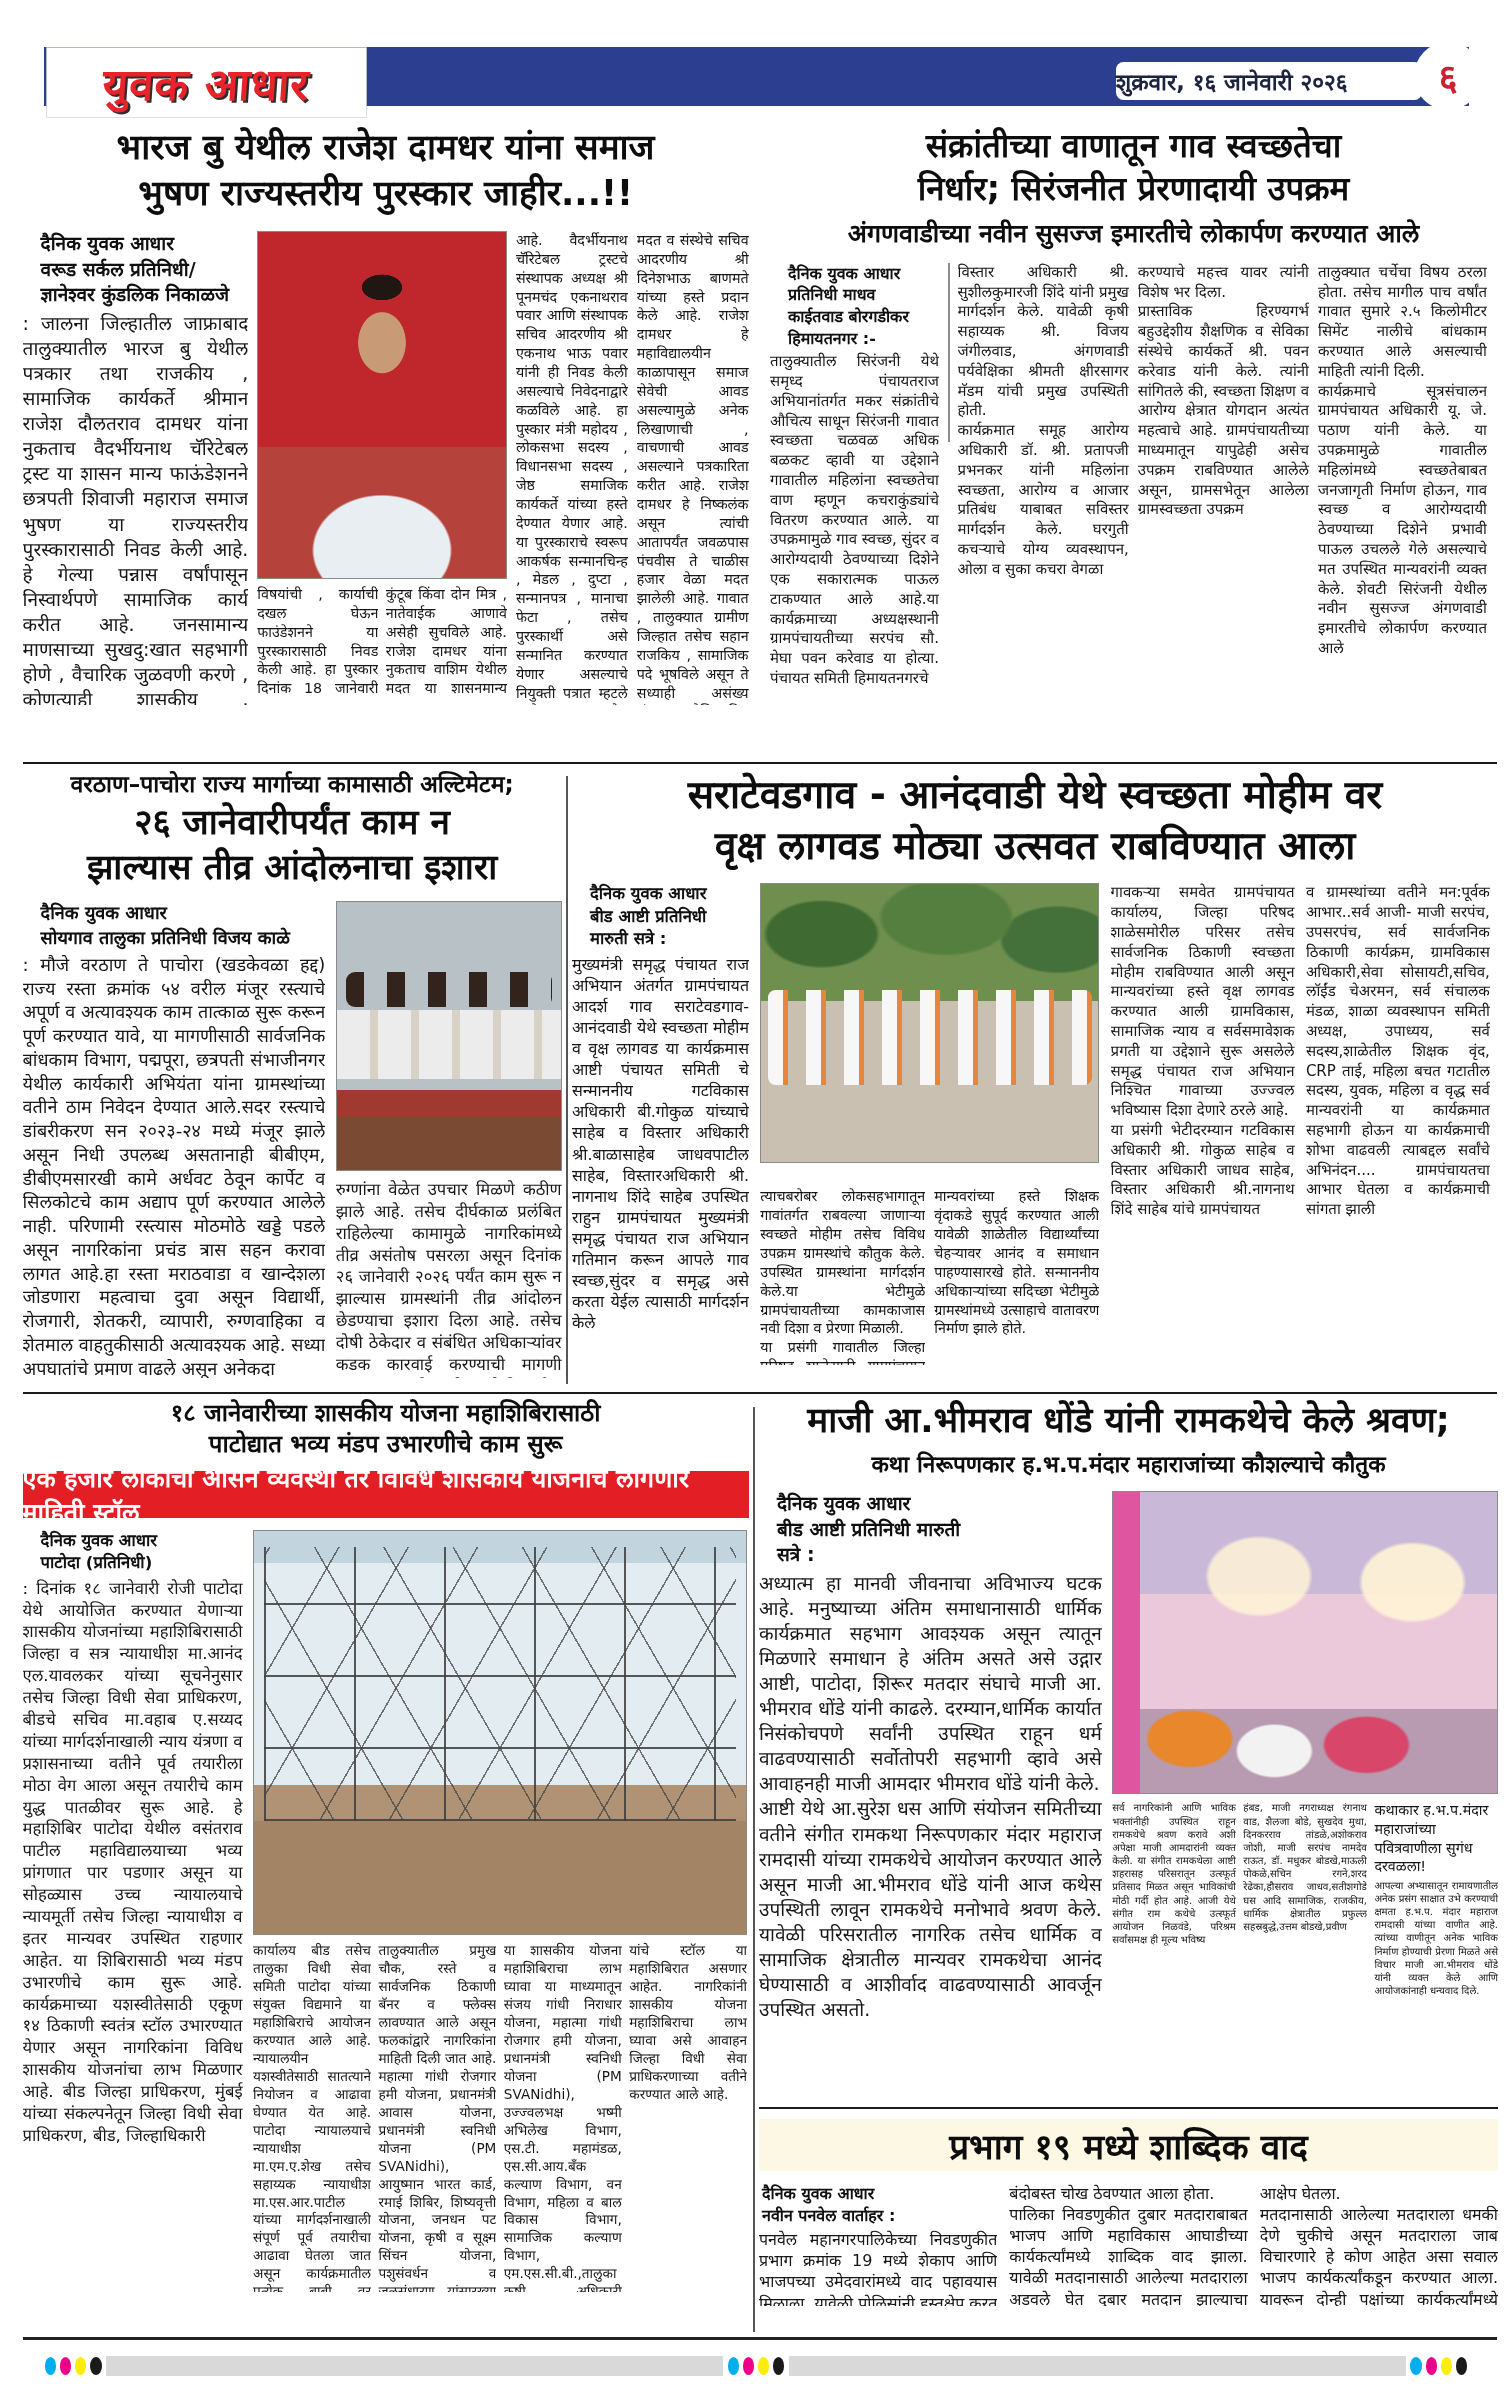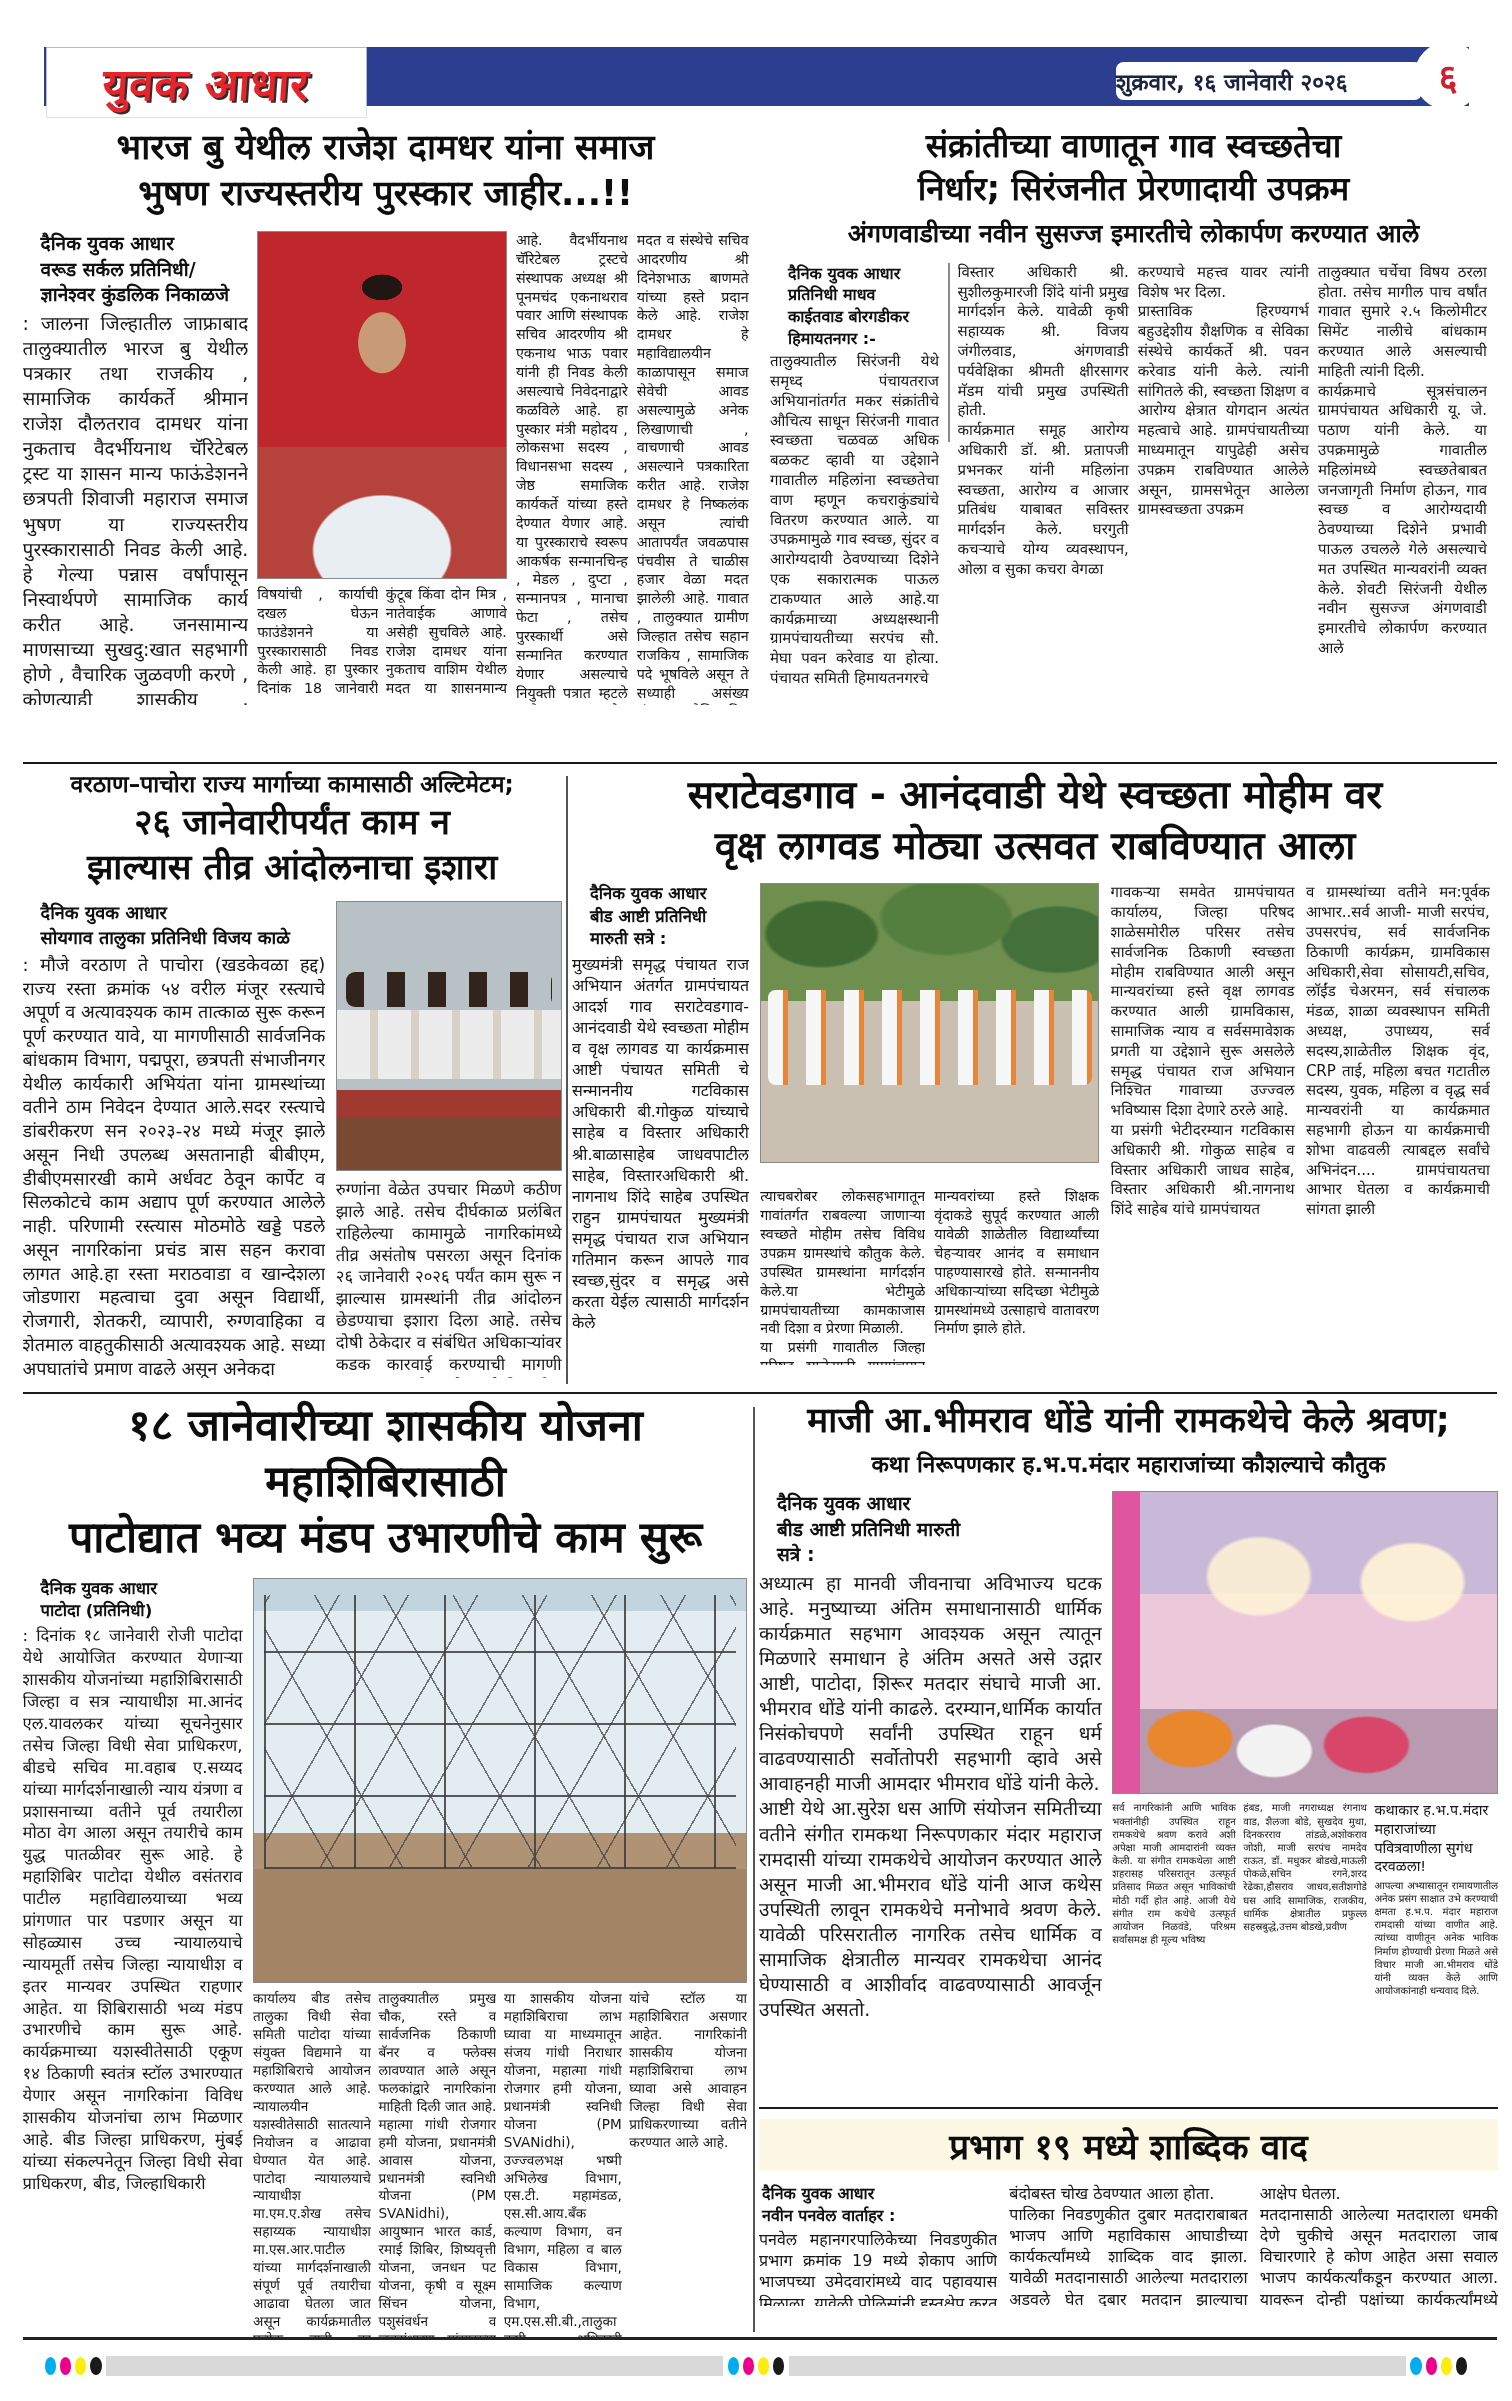--- a/index.html
+++ b/index.html
@@ -68,21 +68,21 @@
   .a4 .cols { gap:11.3px; margin-top:12px; height:482px; }
   .a4 .c1 { width:177px; font-size:16px; }
   .a4 .mid { width:339px; display:flex; flex-direction:column; gap:24px; }
   .a4 .mid .photo { height:280px; }
   .a4 .subcols { display:flex; gap:9px; flex:1; overflow:hidden; }
   .a4 .subcols .txt { flex:1; font-size:14.3px; }
   .a4 .c3, .a4 .c4 { width:184px; font-size:15px; }
 
   
   .a5 { left:22.6px; top:1398px; width:726px; }
-  .a5 .h { font-size:43px; }
+  .a5 .h { font-size:24px; }
   .a5 .banner { margin-top:10.5px; height:47px; background:#e31e24; display:flex; align-items:center; justify-content:center; }
   .a5 .banner span { color:#ffffff; font-weight:bold; font-size:25px; }
   .a5 .cols { gap:10.5px; margin-top:12px; height:762px; }
   .a5 .c1 { width:220px; font-size:16.6px; }
   .a5 .right { width:494px; display:flex; flex-direction:column; gap:7.5px; }
   .a5 .right .photo { height:405px; }
   .a5 .subcols { display:flex; gap:7.5px; flex:1; overflow:hidden; }
   .a5 .subcols .txt { flex:1; font-size:13.6px; }
 
   
@@ -282,20 +282,23 @@
         <div class="txt" style="height:100%;">व ग्रामस्थांच्या वतीने मन:पूर्वक आभार..सर्व आजी- माजी सरपंच, उपसरपंच, सर्व सार्वजनिक ठिकाणी कार्यक्रम, ग्रामविकास अधिकारी,सेवा सोसायटी,सचिव, लॉईंड चेअरमन, सर्व संचालक मंडळ, शाळा व्यवस्थापन समिती अध्यक्ष, उपाध्यय, सर्व सदस्य,शाळेतील शिक्षक वृंद, CRP ताई, महिला बचत गटातील सदस्य, युवक, महिला व वृद्ध सर्व मान्यवरांनी या कार्यक्रमात सहभागी होऊन या कार्यक्रमाची शोभा वाढवली त्याबद्दल सर्वांचे अभिनंदन.... ग्रामपंचायतचा आभार घेतला व कार्यक्रमाची सांगता झाली</div>
       </div>
   </div>
 </section>
 
 <div class="abs hr" style="left:22.6px; top:1392px; width:1474px; height:2.3px;"></div>
 
 <section class="abs a5">
   <div class="hl h">१८ जानेवारीच्या शासकीय योजना महाशिबिरासाठी</div>
   <div class="hl h">पाटोद्यात भव्य मंडप उभारणीचे काम सुरू</div>
+  <div class="banner">
+    <span>एक हजार लोकांची आसन व्यवस्था तर विविध शासकीय योजनांचे लागणार माहिती स्टॉल</span>
+  </div>
   <div class="cols">
     <div class="col c1">
       <div class="byline" style="font-size:16.6px;">दैनिक युवक आधार
 पाटोदा (प्रतिनिधी)</div>
       <div class="txt">: दिनांक १८ जानेवारी रोजी पाटोदा येथे आयोजित करण्यात येणाऱ्या शासकीय योजनांच्या महाशिबिरासाठी जिल्हा व सत्र न्यायाधीश मा.आनंद एल.यावलकर यांच्या सूचनेनुसार तसेच जिल्हा विधी सेवा प्राधिकरण, बीडचे सचिव मा.वहाब ए.सय्यद यांच्या मार्गदर्शनाखाली न्याय यंत्रणा व प्रशासनाच्या वतीने पूर्व तयारीला मोठा वेग आला असून तयारीचे काम युद्ध पातळीवर सुरू आहे. हे महाशिबिर पाटोदा येथील वसंतराव पाटील महाविद्यालयाच्या भव्य प्रांगणात पार पडणार असून या सोहळ्यास उच्च न्यायालयाचे न्यायमूर्ती तसेच जिल्हा न्यायाधीश व इतर मान्यवर उपस्थित राहणार आहेत. या शिबिरासाठी भव्य मंडप उभारणीचे काम सुरू आहे. कार्यक्रमाच्या यशस्वीतेसाठी एकूण १४ ठिकाणी स्वतंत्र स्टॉल उभारण्यात येणार असून नागरिकांना विविध शासकीय योजनांचा लाभ मिळणार आहे. बीड जिल्हा प्राधिकरण, मुंबई यांच्या संकल्पनेतून जिल्हा विधी सेवा प्राधिकरण, बीड, जिल्हाधिकारी</div>
     </div>
     <div class="right">
       <div class="photo p-mandap">
         <div class="frame"></div>
       </div>

